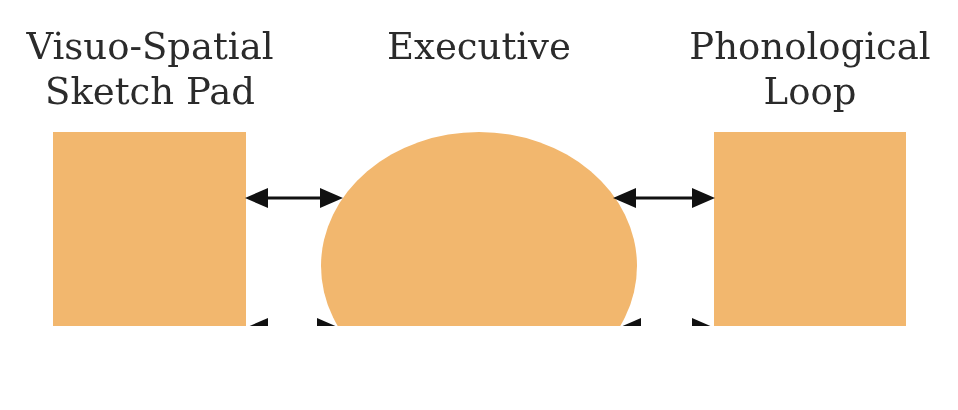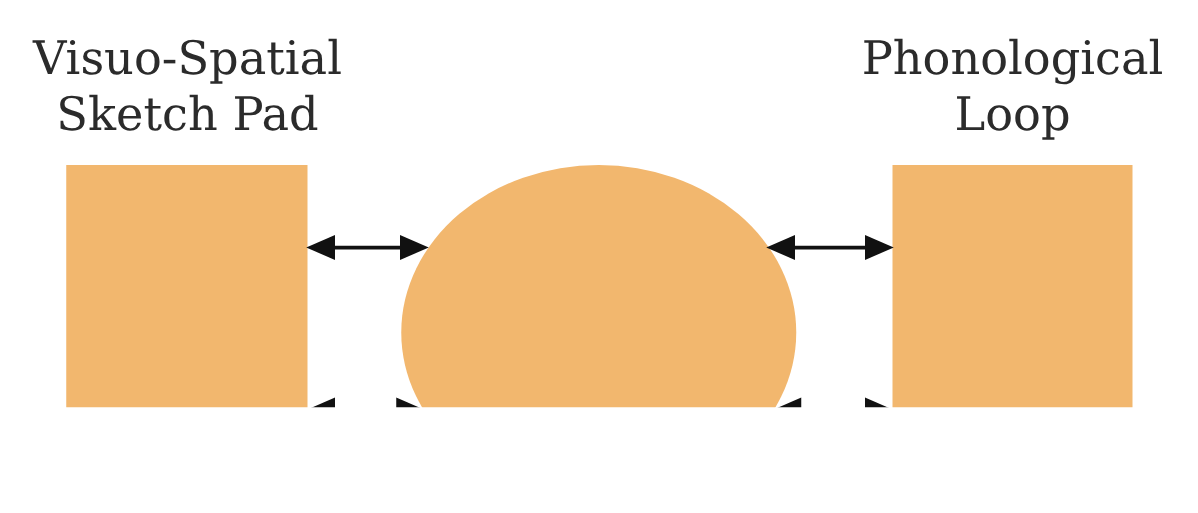--- a/index.html
+++ b/index.html
@@ -51,20 +51,21 @@
 </head>
 <body>
 
 <div class="canvas">
 
   <div class="label label-left">
     <span class="line">Visuo-Spatial</span>
     <span class="line">Sketch Pad</span>
   </div>
   <div class="label label-center">
+    <span class="line">Executive</span>
   </div>
   <div class="label label-right">
     <span class="line">Phonological</span>
     <span class="line">Loop</span>
   </div>
 
   <div class="shape rect-left"></div>
   <div class="shape ellipse"></div>
   <div class="shape rect-right"></div>
 

